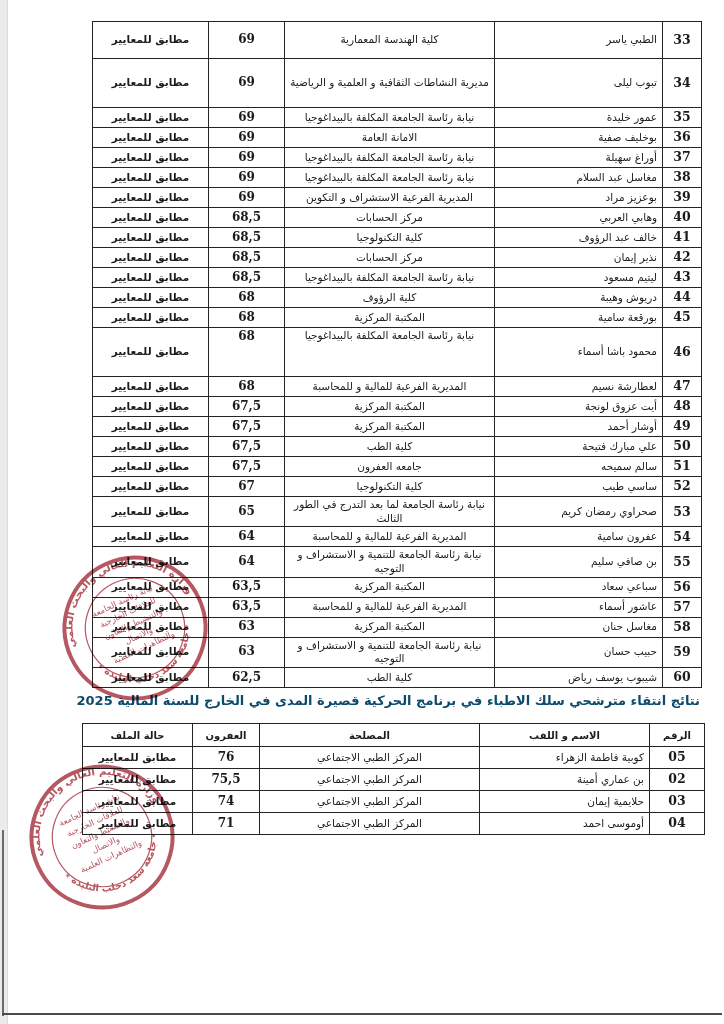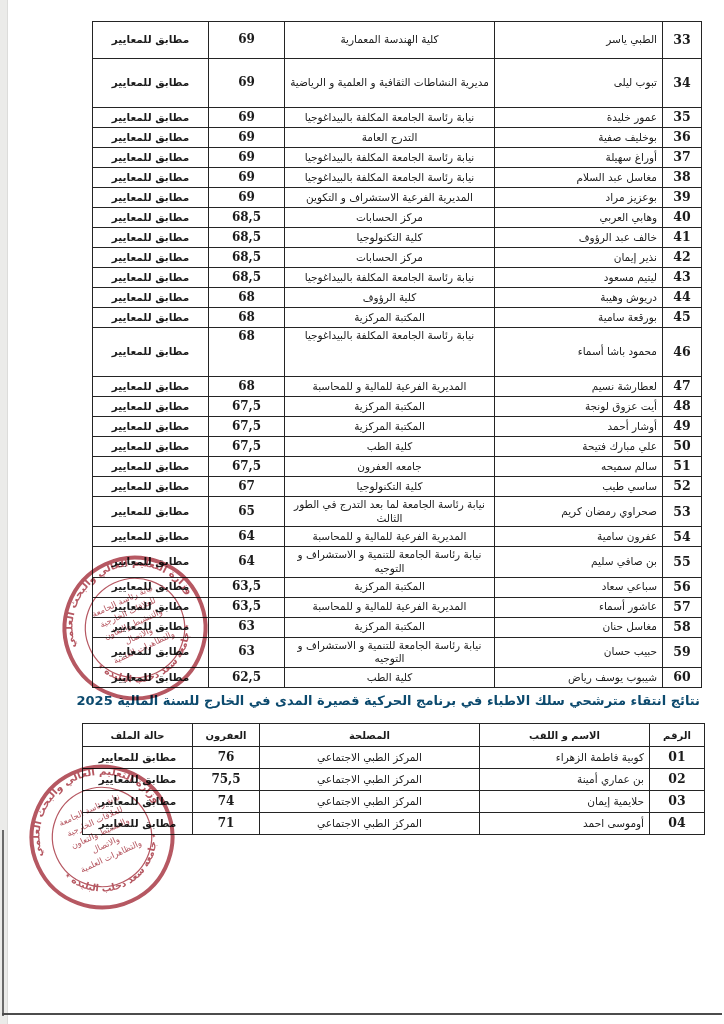--- a/index.html
+++ b/index.html
@@ -81,21 +81,21 @@
       <tr>
         <td class="col-num">35</td>
         <td class="col-name">عمور خليدة</td>
         <td class="col-dept">نيابة رئاسة الجامعة المكلفة بالبيداغوجيا</td>
         <td class="col-score">69</td>
         <td class="col-status">مطابق للمعايير</td>
       </tr>
       <tr>
         <td class="col-num">36</td>
         <td class="col-name">بوخليف صفية</td>
-        <td class="col-dept">التدرج العامة</td>
+        <td class="col-dept">الامانة العامة</td>
         <td class="col-score">69</td>
         <td class="col-status">مطابق للمعايير</td>
       </tr>
       <tr>
         <td class="col-num">37</td>
         <td class="col-name">أوراغ سهيلة</td>
         <td class="col-dept">نيابة رئاسة الجامعة المكلفة بالبيداغوجيا</td>
         <td class="col-score">69</td>
         <td class="col-status">مطابق للمعايير</td>
       </tr>
@@ -277,21 +277,21 @@
     <tr>
       <th>الرقم</th>
       <th>الاسم و اللقب</th>
       <th>المصلحة</th>
       <th>العفرون</th>
       <th>حالة الملف</th>
     </tr>
   </thead>
   <tbody>
       <tr>
-        <td class="col-num">01</td>
+        <td class="col-num">05</td>
         <td class="col-name">كوبية فاطمة الزهراء</td>
         <td class="col-dept">المركز الطبي الاجتماعي</td>
         <td class="col-score">76</td>
         <td class="col-status">مطابق للمعايير</td>
       </tr>
       <tr>
         <td class="col-num">02</td>
         <td class="col-name">بن عماري أمينة</td>
         <td class="col-dept">المركز الطبي الاجتماعي</td>
         <td class="col-score">75,5</td>

